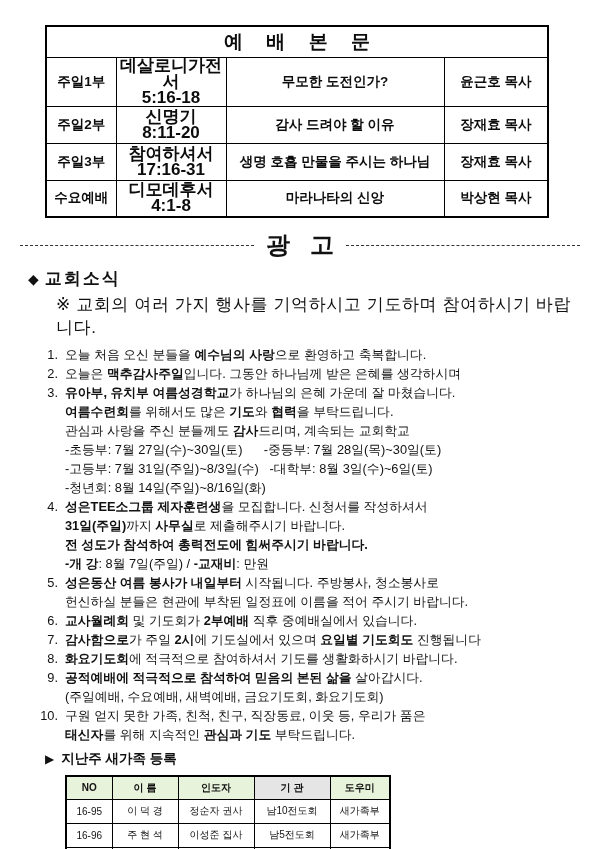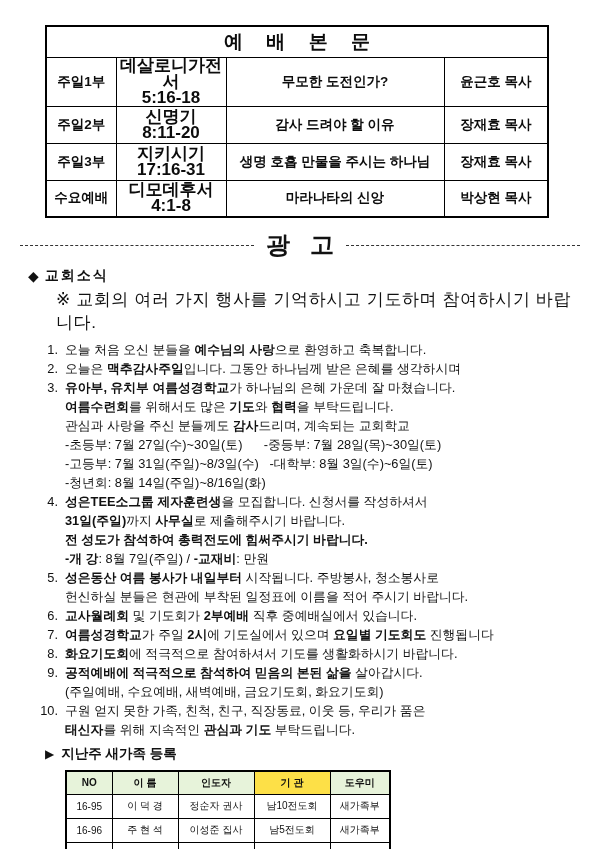--- a/index.html
+++ b/index.html
@@ -22,21 +22,21 @@
   table.worship td { height:37px; font-size:13.5px; }
   td.scripture-cell div { line-height:16px; font-size:17px; }
   td.sermon-cell { font-size:14px; }
   
   .divider { display:flex; align-items:center; margin:11px 20px 0 20px; }
   .divider .dash { flex:1 1 auto; border-top:1.5px dashed #333; height:0; }
   .divider .gwango { font-size:24px; font-weight:bold; white-space:pre; padding:0 12px; }
   
   .news-head { margin:6px 0 0 28px; display:flex; align-items:center; }
   .news-head .diamond { font-size:14px; margin-right:6px; }
-  .news-head .t { font-size:14px; font-weight:bold; letter-spacing:2px; }
+  .news-head .t { font-size:17px; font-weight:bold; letter-spacing:2px; }
   .note { margin:3px 12px 0 56px; font-size:17px; letter-spacing:0.6px; }
   
   .news-list { margin:6px 14px 0 30px; }
   .news-item { display:flex; font-size:12.8px; line-height:19px; }
   .news-item .num { width:28px; text-align:right; margin-right:7px; flex:0 0 auto; }
   .news-item .content { flex:1 1 auto; }
   .news-item .line { white-space:pre-wrap; }
   .news-item b { font-weight:bold; }
   
   .nf-head { margin:6px 0 0 45px; font-size:13.5px; font-weight:bold; display:flex; align-items:center; }
@@ -81,21 +81,21 @@
         <td class="scripture-cell">
           <div>신명기</div>
           <div>8:11-20</div>
         </td>
         <td class="sermon-cell">감사 드려야 할 이유</td>
         <td class="preacher-cell">장재효 목사</td>
       </tr>
       <tr>
         <td class="service-cell">주일3부</td>
         <td class="scripture-cell">
-          <div>지키시기</div>
+          <div>참여하셔서</div>
           <div>17:16-31</div>
         </td>
         <td class="sermon-cell">생명 호흡 만물을 주시는 하나님</td>
         <td class="preacher-cell">장재효 목사</td>
       </tr>
       <tr>
         <td class="service-cell">수요예배</td>
         <td class="scripture-cell">
           <div>디모데후서</div>
           <div>4:1-8</div>
@@ -160,21 +160,21 @@
     </div>
     <div class="news-item">
       <span class="num">6.</span>
       <div class="content">
         <div class="line"><b>교사월례회</b><span> 및 기도회가 </span><b>2부예배</b><span> 직후 중예배실에서 있습니다.</span></div>
       </div>
     </div>
     <div class="news-item">
       <span class="num">7.</span>
       <div class="content">
-        <div class="line"><b>여름성경학교</b><span>가 주일 </span><b>2시</b><span>에 기도실에서 있으며 </span><b>요일별 기도회도</b><span> 진행됩니다</span></div>
+        <div class="line"><b>감사함으로</b><span>가 주일 </span><b>2시</b><span>에 기도실에서 있으며 </span><b>요일별 기도회도</b><span> 진행됩니다</span></div>
       </div>
     </div>
     <div class="news-item">
       <span class="num">8.</span>
       <div class="content">
         <div class="line"><b>화요기도회</b><span>에 적극적으로 참여하셔서 기도를 생활화하시기 바랍니다.</span></div>
       </div>
     </div>
     <div class="news-item">
       <span class="num">9.</span>
@@ -202,21 +202,21 @@
       <col style="width:66px">
       <col style="width:76px">
       <col style="width:76px">
       <col style="width:60px">
   </colgroup>
   <thead>
       <tr id="nf-head-row">
         <th style="background: rgb(231, 243, 218);">NO</th>
         <th style="background: rgb(231, 243, 218);">이 름</th>
         <th style="background: rgb(231, 243, 218);">인도자</th>
-        <th style="background: #fde047;">기 관</th>
+        <th style="background: #e5e5e5;">기 관</th>
         <th style="background: rgb(231, 243, 218);">도우미</th>
       </tr>
     </thead>
   <tbody id="nf-body">
       <tr>
         <td>16-95</td>
         <td>이 덕 경</td>
         <td>정순자 권사</td>
         <td>남10전도회</td>
         <td>새가족부</td>

